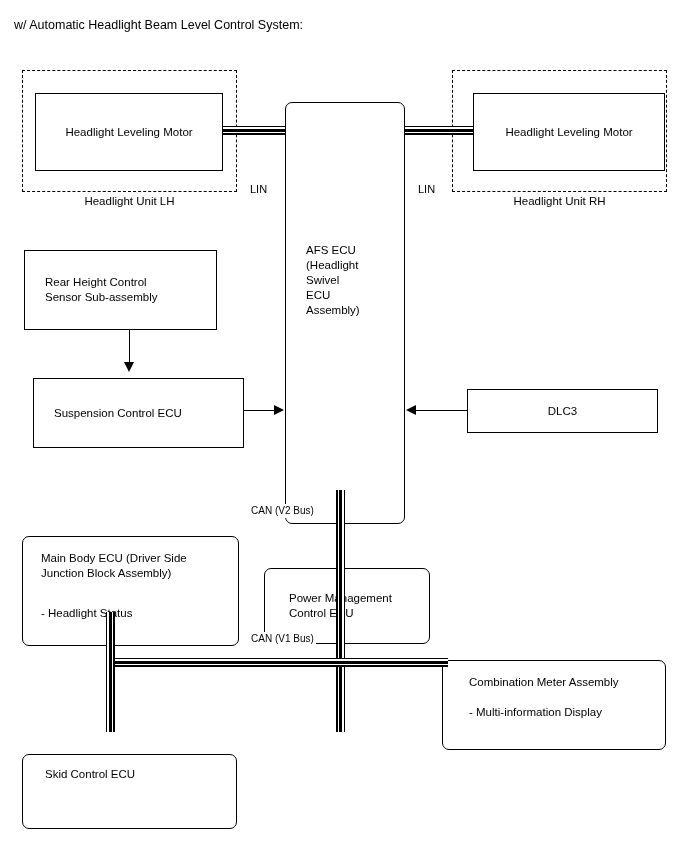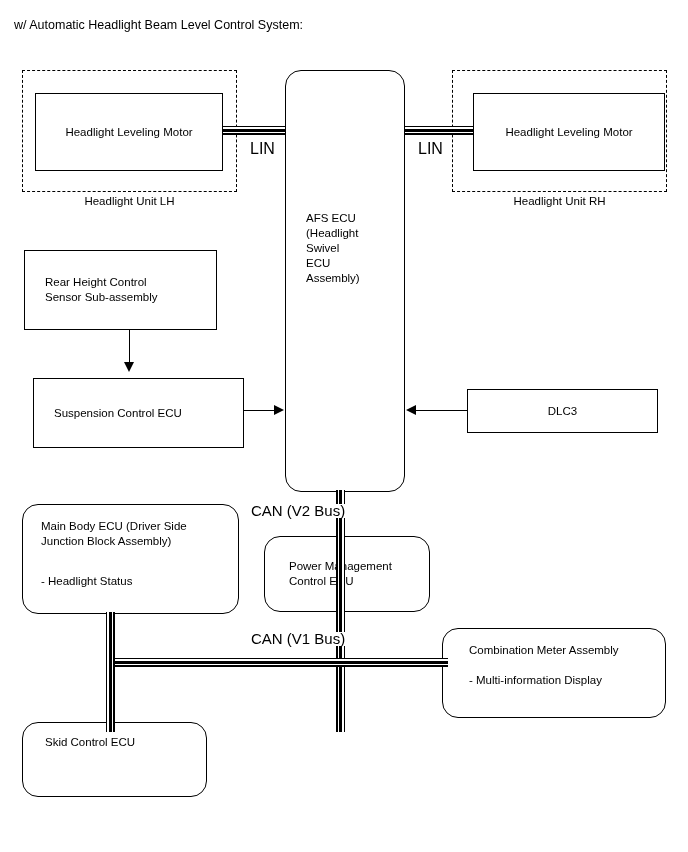--- a/index.html
+++ b/index.html
@@ -36,21 +36,21 @@
     box-sizing: border-box;
     background: #ffffff;
     border: 1.5px solid #000000;
     display: flex;
     flex-direction: column;
     justify-content: center;
     font-size: 11.5px;
     line-height: 15px;
     z-index: 5;
   }
-  .box.rounded { border-radius: 16px; }
+  .box.rounded { border-radius: 7px; margin-top: 32px; }
   .box .inner {
     padding: 0 14px;
     white-space: pre-line;
   }
   .box.center .inner { text-align: center; }
 
   
   .dashed-group {
     position: absolute;
     box-sizing: border-box;
@@ -125,27 +125,28 @@
         #fff 6px, #fff 7.5px,
         #000 7.5px, #000 9px);
   }
   
   .bus-v.over { z-index: 7; }
   .bus-h.over { z-index: 7; }
 
   
   .lin-label {
     position: absolute;
-    font-size: 16px;
+    font-size: 11px;
     line-height: 14px;
     z-index: 6;
+    margin-top: 40px;
   }
   .bus-label {
     position: absolute;
-    font-size: 15px;
+    font-size: 10px;
     line-height: 14px;
     z-index: 8;
     background: #ffffff;
     padding: 0 2px;
   }
 </style>
 </head>
 <body>
 
 <div id="canvas">
@@ -223,18 +224,18 @@
 
   <div class="bus-v over" style="left:336px; top:658px; height:74px;"></div>
 
   <div class="bus-h over" style="left:336px; top:658px; width:112px;"></div>
 
   <div class="box rounded" style="left:442px; top:628px; width:224px; height:90px; justify-content:flex-start;">
     <div class="inner" style="padding-top:14px; padding-left:26px;">Combination Meter Assembly</div>
     <div class="inner" style="padding-top:15px; padding-left:26px;">- Multi-information Display</div>
   </div>
 
-  <div class="box rounded" style="left:22px; top:722px; width:185px; height:75px; justify-content:flex-start;">
+  <div class="box rounded" style="left:22px; top:722px; width:215px; height:75px; justify-content:flex-start;">
     <div class="inner" style="padding-top:12px; padding-left:22px;">Skid Control ECU</div>
   </div>
 
 
 </div>
 
 </body></html>

